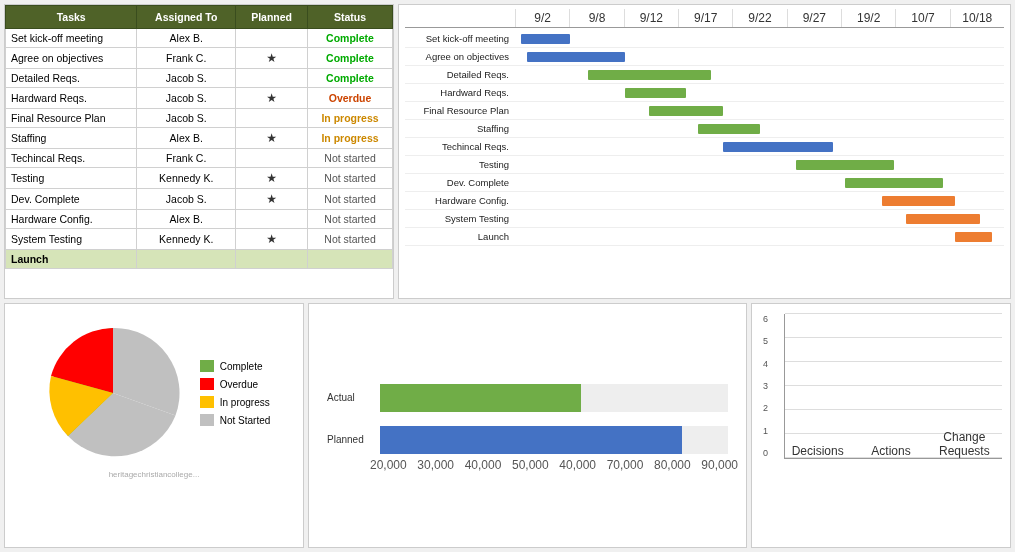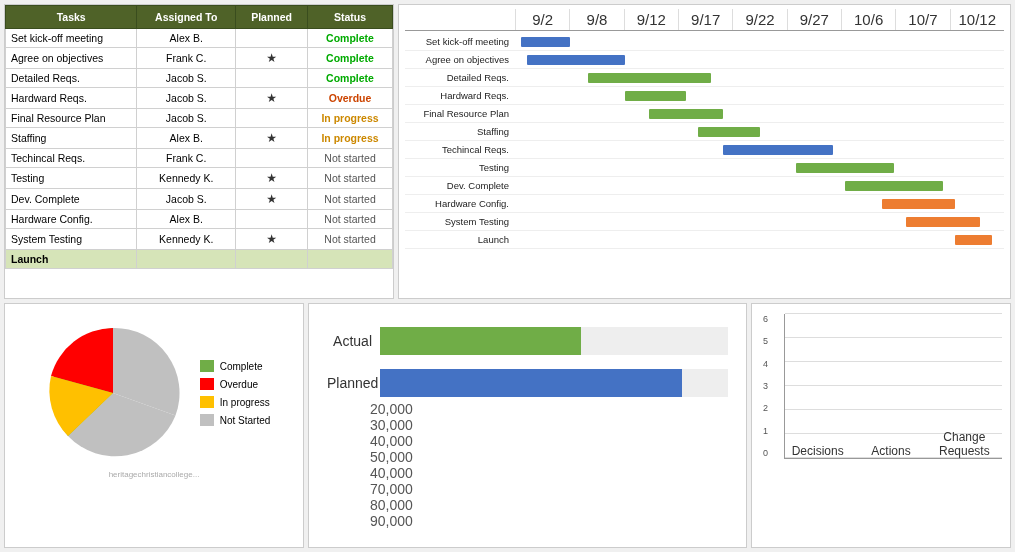--- a/index.html
+++ b/index.html
@@ -95,21 +95,21 @@
     }
 
     .gantt-dates {
       flex: 1;
       display: flex;
     }
 
     .gantt-date-cell {
       flex: 1;
       text-align: center;
-      font-size: 15px;
+      font-size: 12px;
       color: #333;
       border-left: 1px solid #ddd;
       padding: 2px 0;
     }
 
     .gantt-row {
       display: flex;
       align-items: center;
       height: 18px;
       border-bottom: 1px solid #eee;
@@ -209,22 +209,22 @@
     }
 
     .budget-bar-row {
       display: flex;
       align-items: center;
       gap: 8px;
     }
 
     .budget-bar-label {
       width: 45px;
-      text-align: right;
-      font-size: 14px;
+      text-align: left;
+      font-size: 10px;
       color: #333;
     }
 
     .budget-bar-track {
       flex: 1;
       height: 28px;
       background: #eee;
       position: relative;
     }
 
@@ -232,23 +232,22 @@
       height: 100%;
       position: absolute;
       left: 0;
       top: 0;
     }
 
     .budget-axis {
       display: flex;
       justify-content: space-between;
       padding: 4px 0 0 53px;
-      font-size: 14px;
+      font-size: 12px;
       color: #555;
-      flex-direction: column;
     }
 
     
     .pending-card {
       width: 260px;
       min-width: 260px;
     }
 
     .bar-label {
       font-size: 12px;
@@ -354,23 +353,23 @@
     <div class="gantt-container">
       <div class="gantt-header">
         <div class="gantt-label-col"></div>
         <div class="gantt-dates" id="gantt-dates">
             <div class="gantt-date-cell">9/2</div>
             <div class="gantt-date-cell">9/8</div>
             <div class="gantt-date-cell">9/12</div>
             <div class="gantt-date-cell">9/17</div>
             <div class="gantt-date-cell">9/22</div>
             <div class="gantt-date-cell">9/27</div>
-            <div class="gantt-date-cell">10/6</div>
+            <div class="gantt-date-cell">19/2</div>
             <div class="gantt-date-cell">10/7</div>
-            <div class="gantt-date-cell">10/12</div>
+            <div class="gantt-date-cell">10/18</div>
           </div>
       </div>
       <div id="gantt-rows">
           <div class="gantt-row">
             <div class="gantt-row-label">Set kick-off meeting</div>
             <div class="gantt-track">
               <div class="gantt-bar" style="left: 1.25%; width: 10%; background-color: rgb(68, 114, 196);"></div>
             </div>
           </div>
           <div class="gantt-row">

